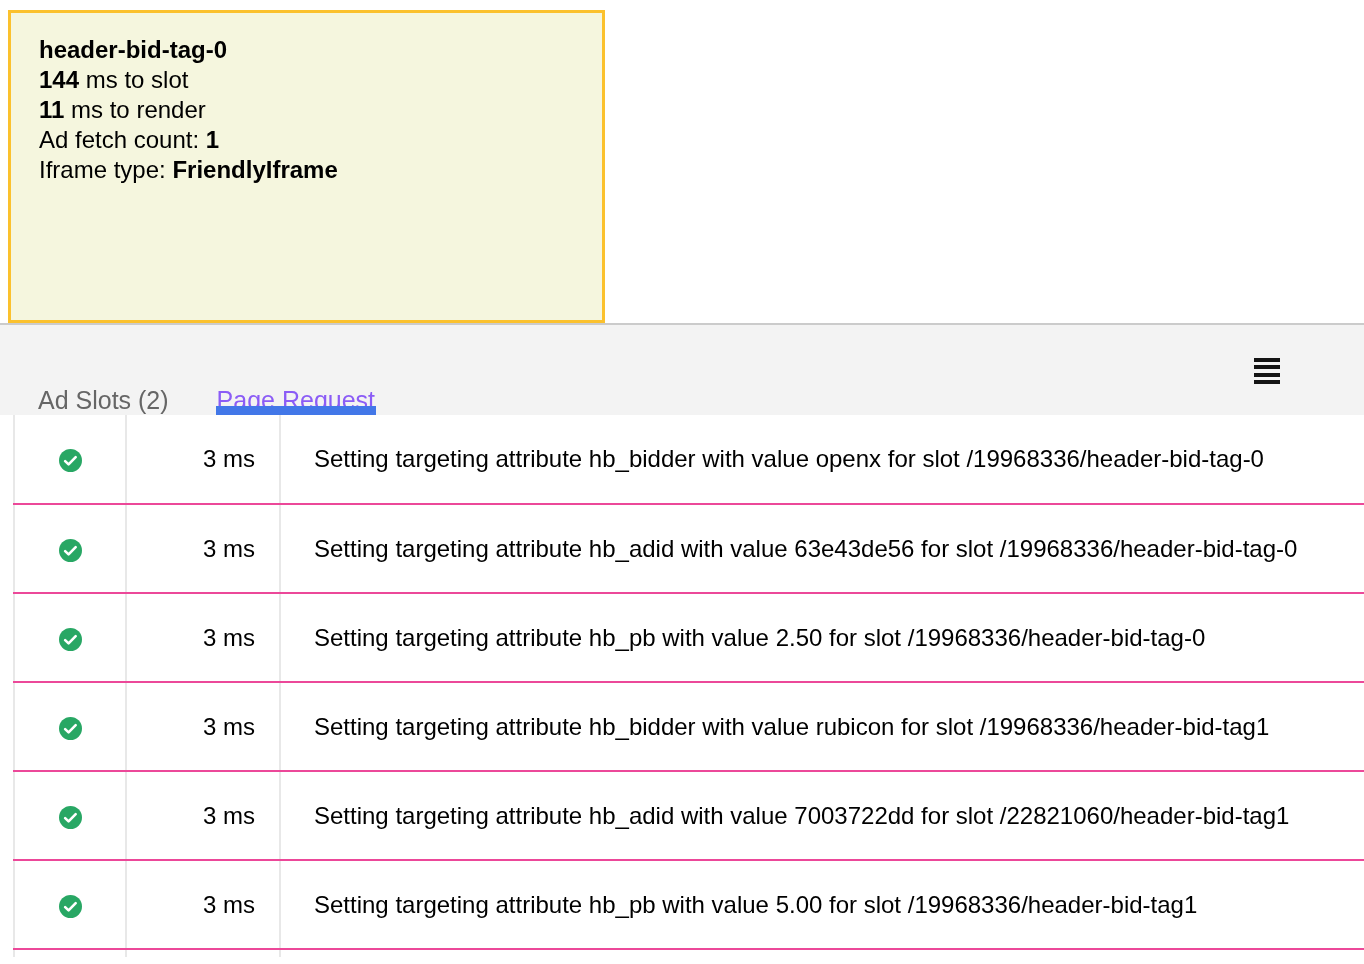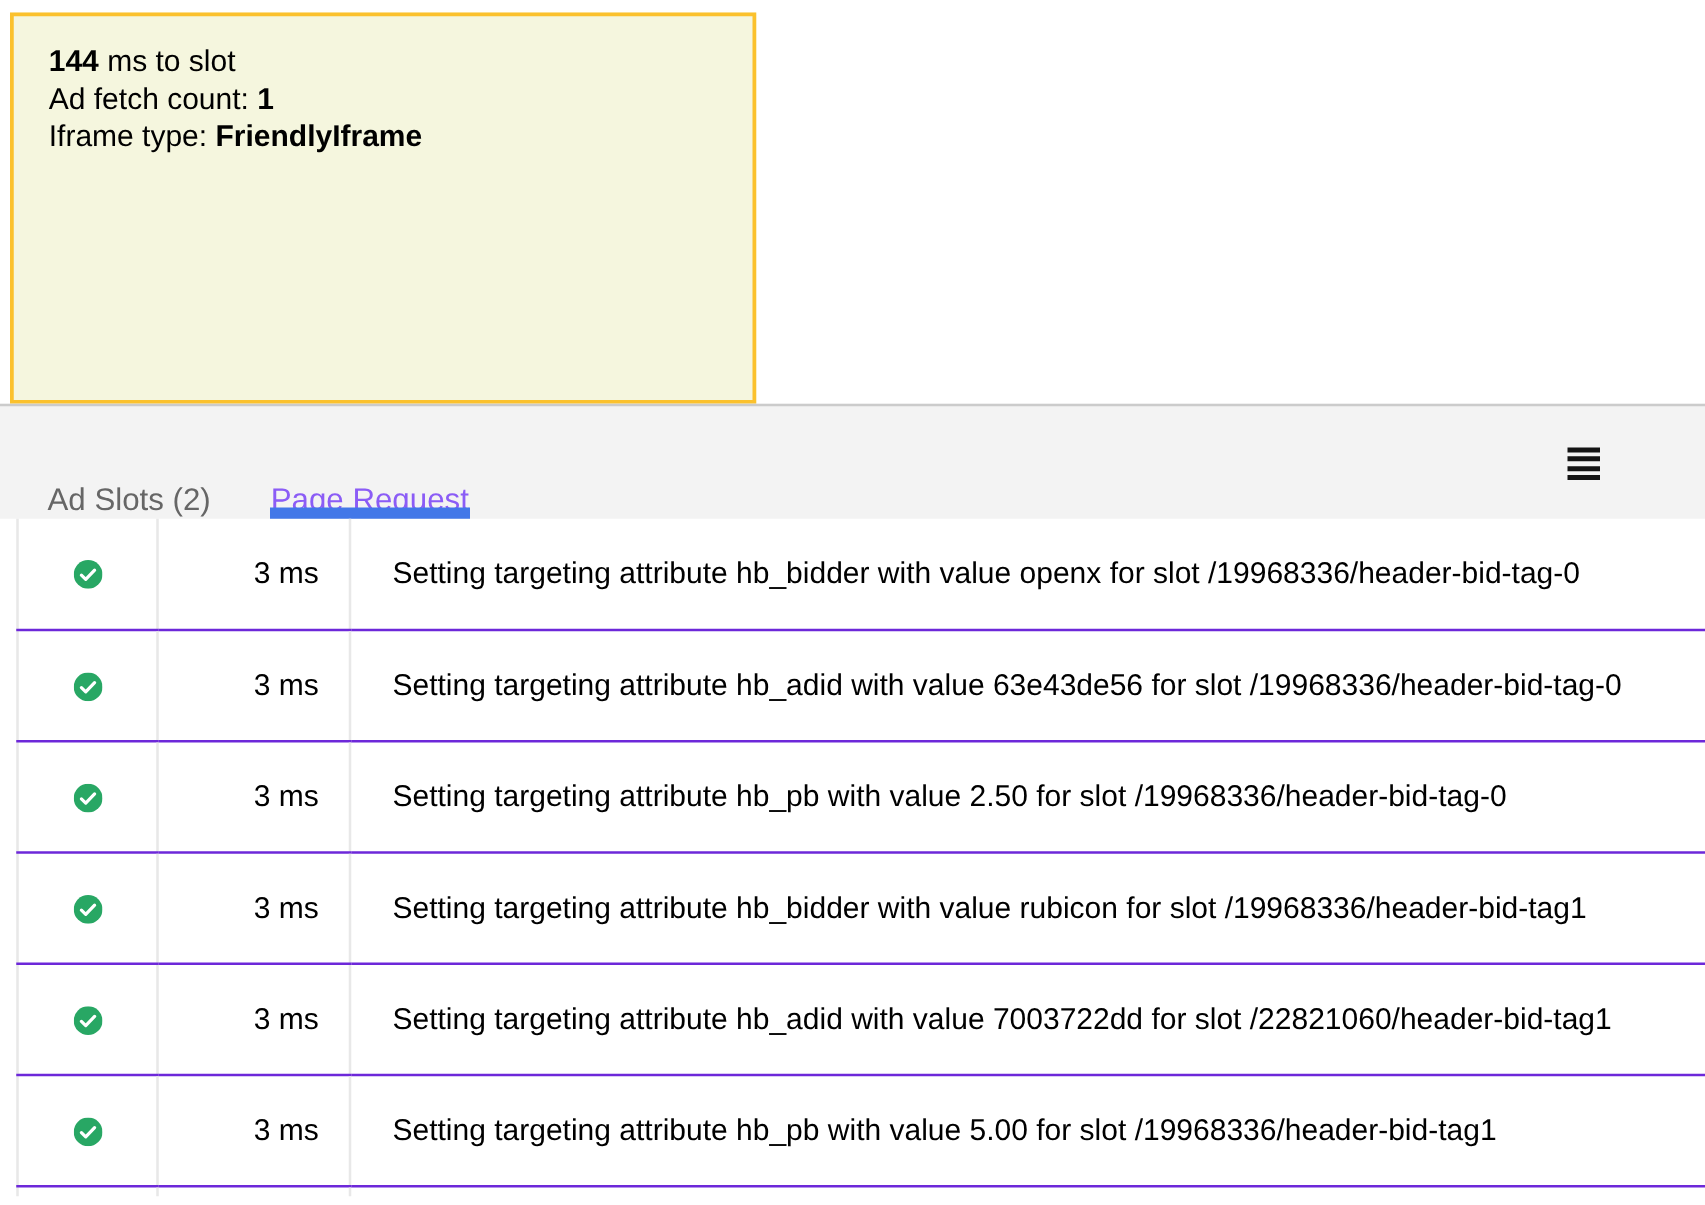--- a/index.html
+++ b/index.html
@@ -66,21 +66,21 @@
 
   
   .log-table {
     position: absolute;
     left: 13px; top: 415px;
     width: 1351px;
     border-collapse: collapse;
     table-layout: fixed;
   }
   .log-table td {
-    border-bottom: 2px solid #6d28d9;
+    border-bottom: 2px solid #ec4899;
     vertical-align: middle;
     font-size: 24px;
     overflow: hidden;
     white-space: nowrap;
   }
   .log-table tr { height: 89px; }
   .c-status {
     width: 108px;
     border-left: 2px solid #E8E8E8;
     border-right: 2px solid #E8E8E8;
@@ -94,21 +94,23 @@
   }
   .c-msg { padding-left: 33px; }
   .check-wrap { display: inline-block; width: 23px; height: 23px; vertical-align: middle; }
   tr.partial { height: 8px; }
   tr.partial td { border-bottom: none; }
 </style>
 </head>
 <body>
 
 <div class="slot-overlay">
+  <div class="ov-title">header-bid-tag-0</div>
   <div><span class="b">144</span><span> ms to slot</span></div>
+  <div><span class="b">11</span><span> ms to render</span></div>
   <div><span>Ad fetch count: </span><span class="b">1</span></div>
   <div><span>Iframe type: </span><span class="b">FriendlyIframe</span></div>
 </div>
 
 <div class="tabbar">
   <div class="tab tab-inactive">
     <span>Ad Slots (2)</span>
   </div>
   <div class="tab tab-active">
     <span>Page Request</span>

